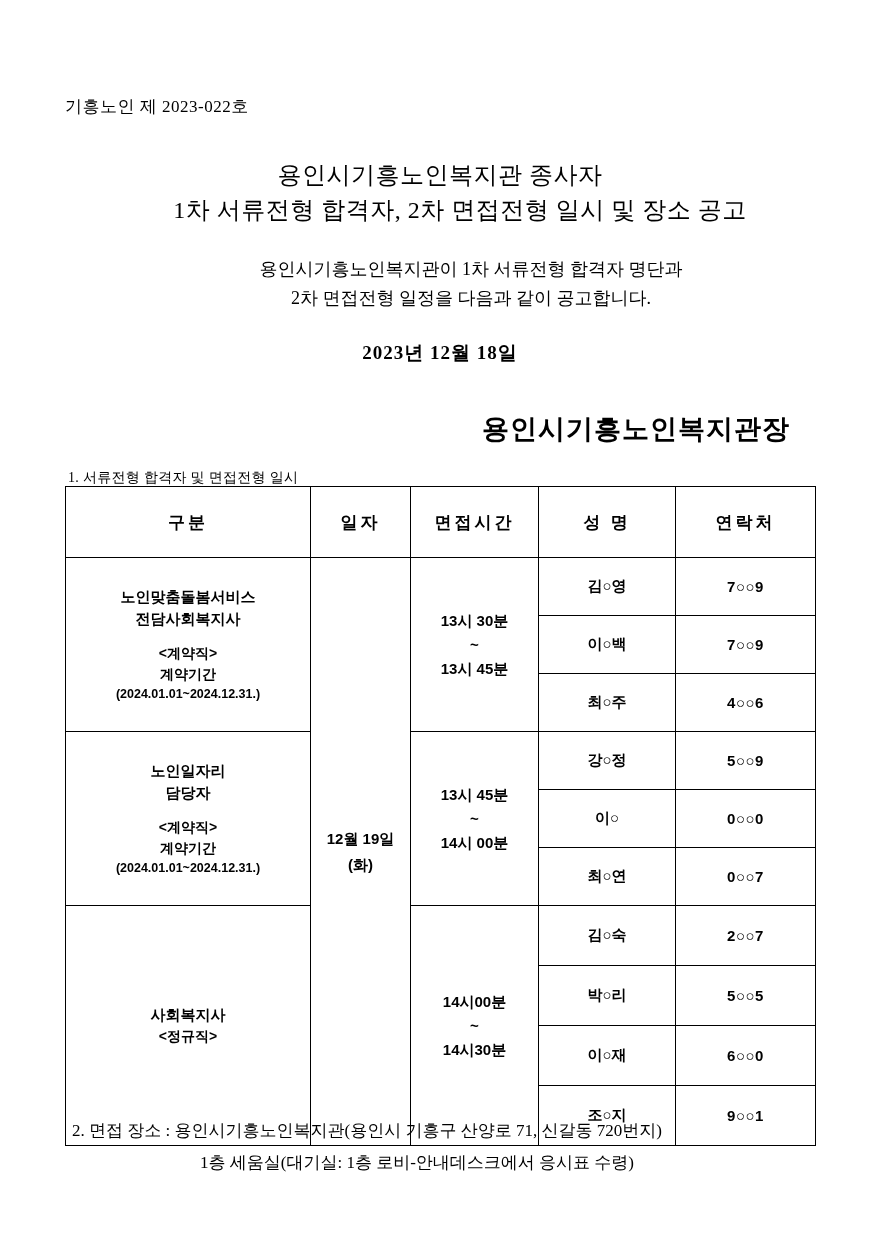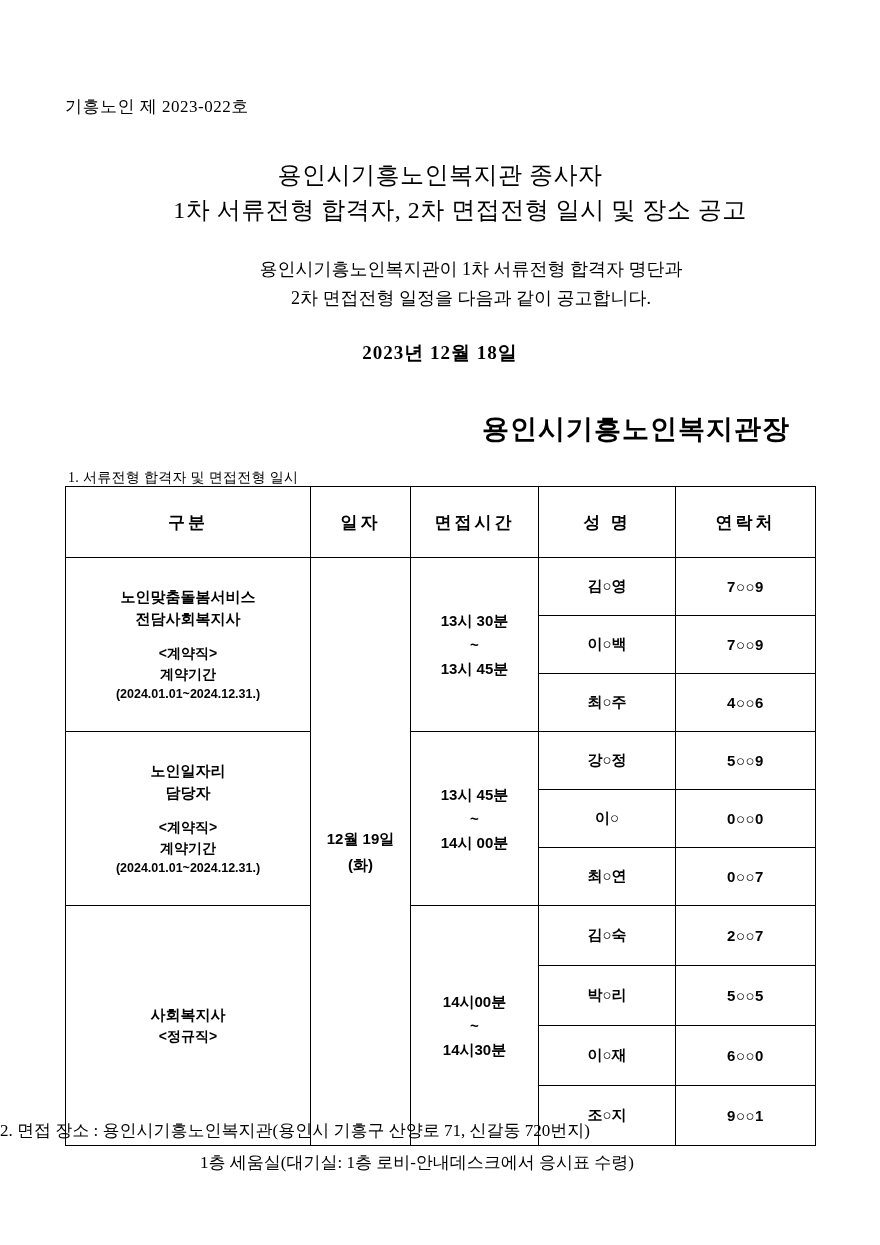--- a/index.html
+++ b/index.html
@@ -148,20 +148,21 @@
   .row-h { height: 58px; }
   .row-h-tall { height: 60px; }
 
   .footer-block {
     position: absolute;
     left: 0;
     top: 1115px;
     width: 880px;
   }
   .footer-line-1 {
+    padding-left: 72px;
     font-size: 17px;
     line-height: 1.9;
   }
   .footer-line-2 {
     padding-left: 200px;
     font-size: 17px;
     line-height: 1.9;
   }
 </style>
 </head>

